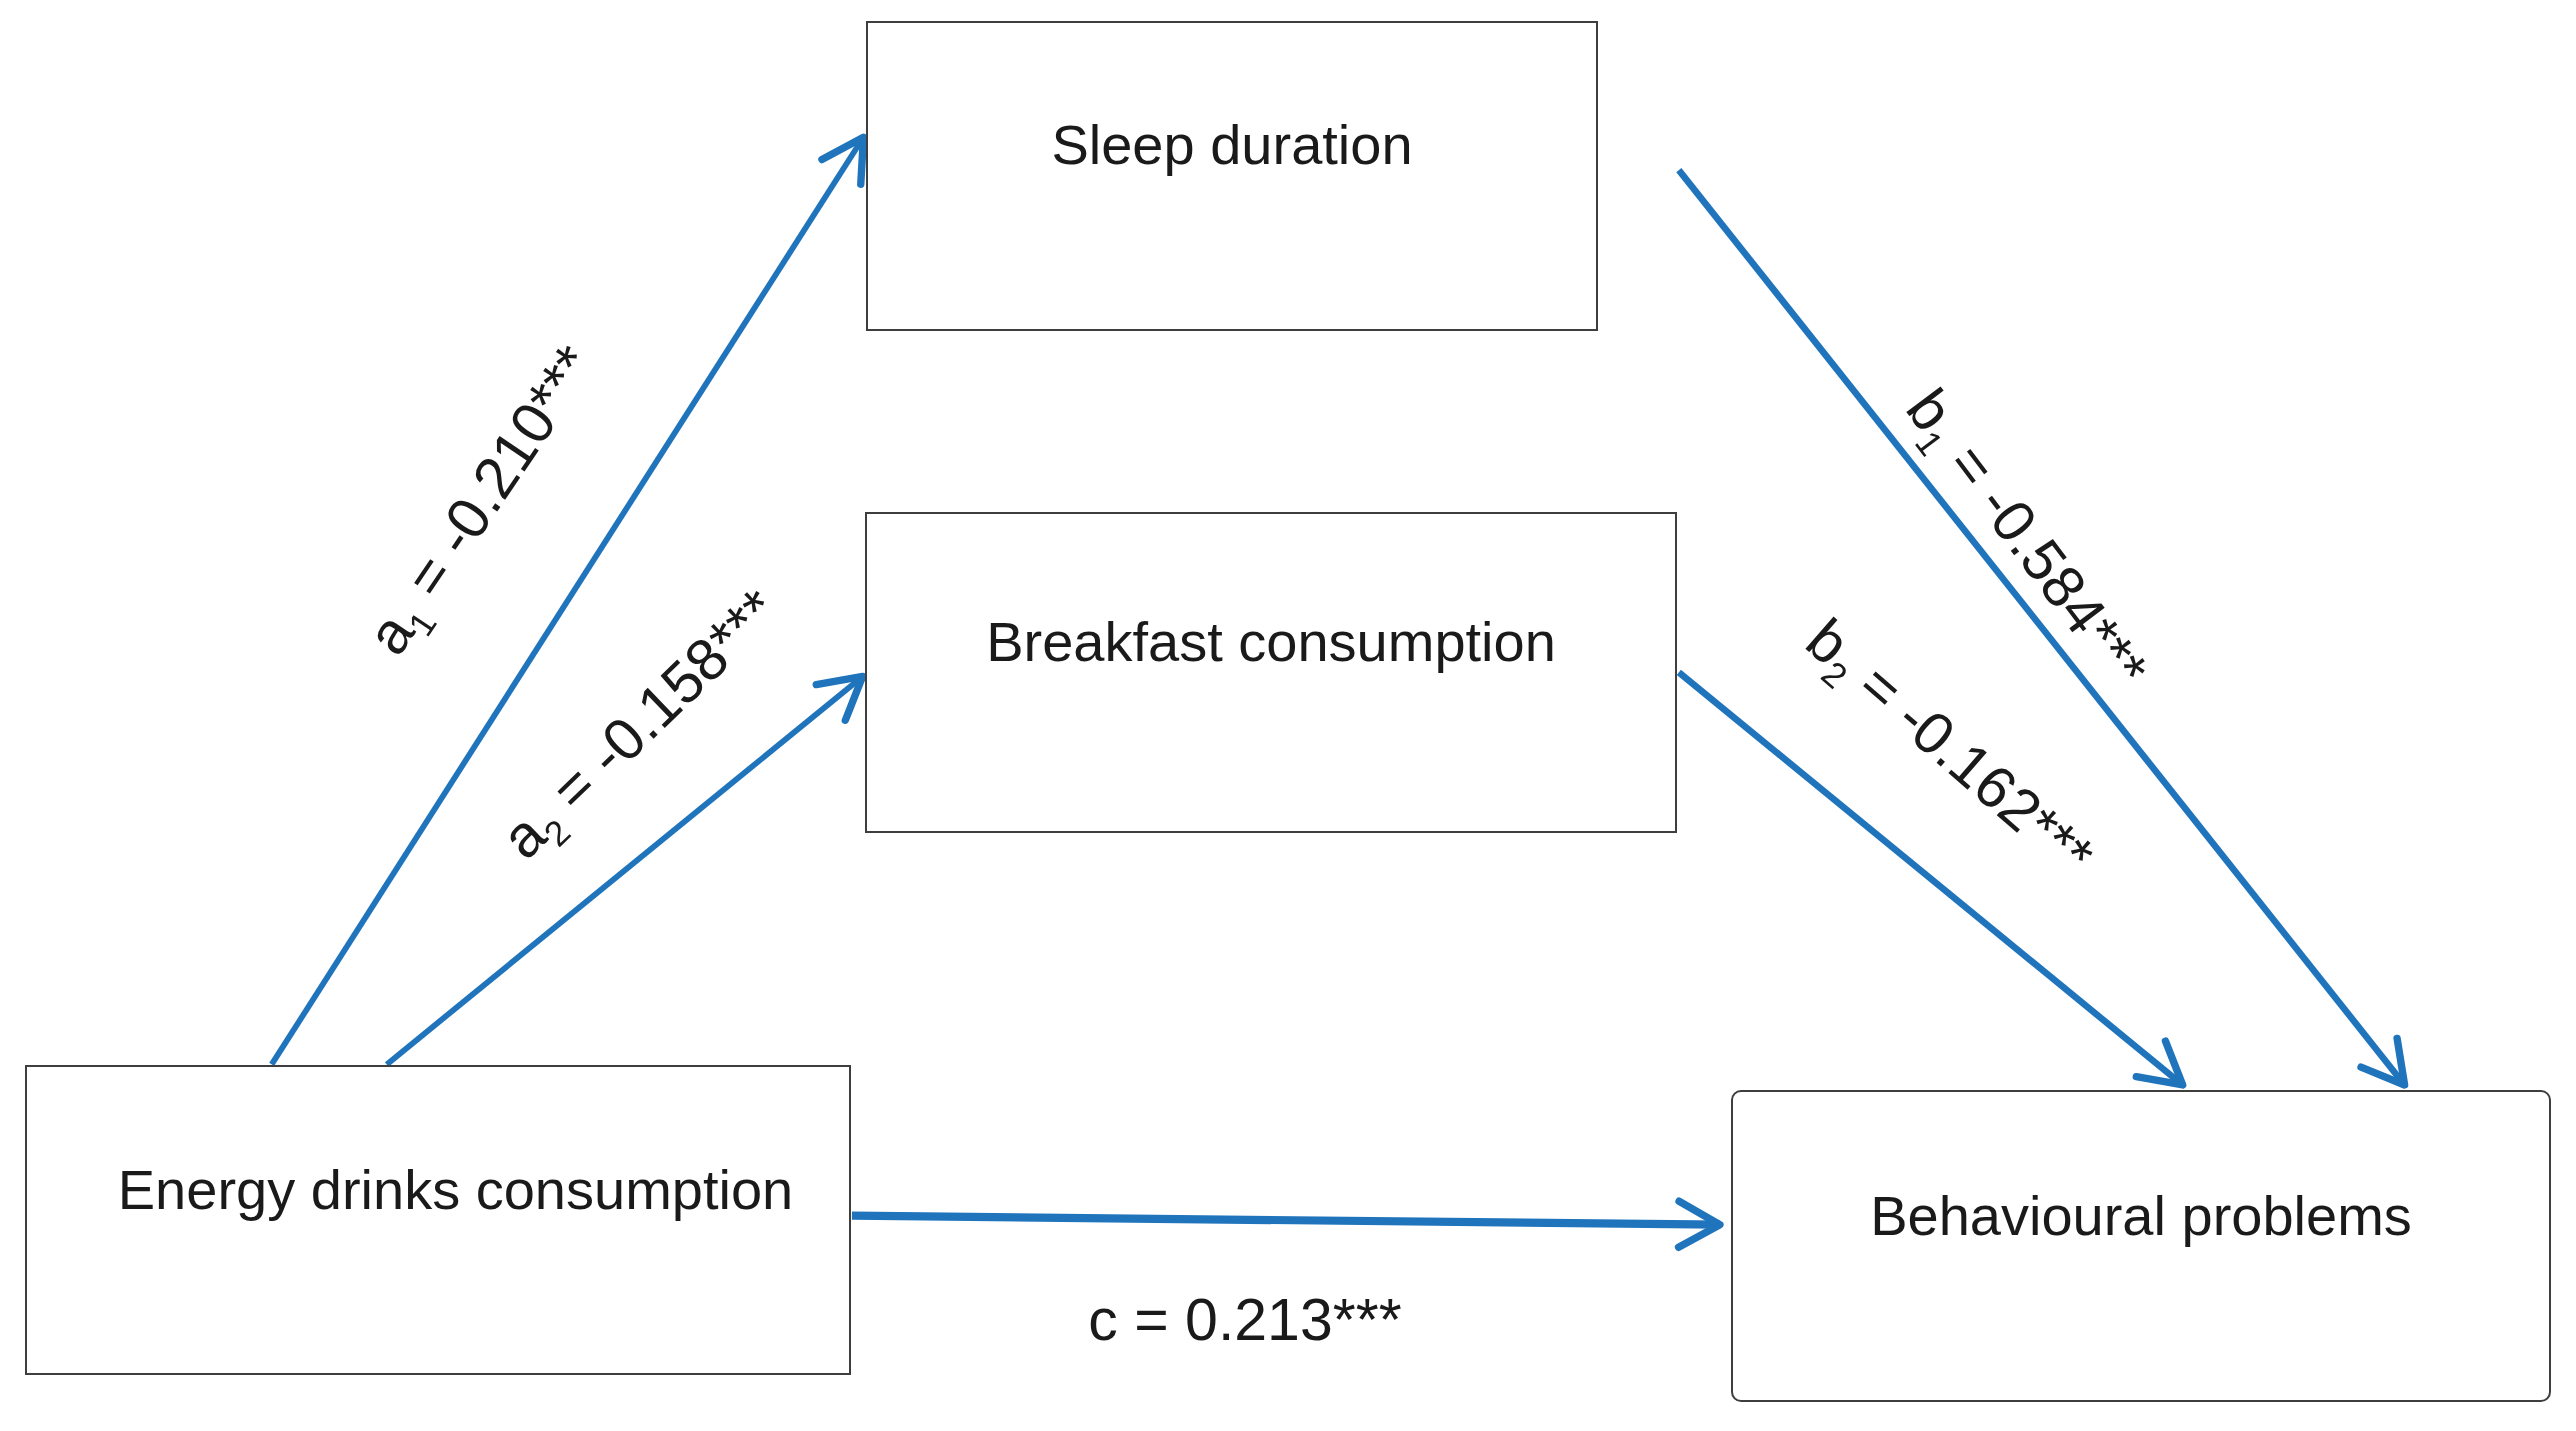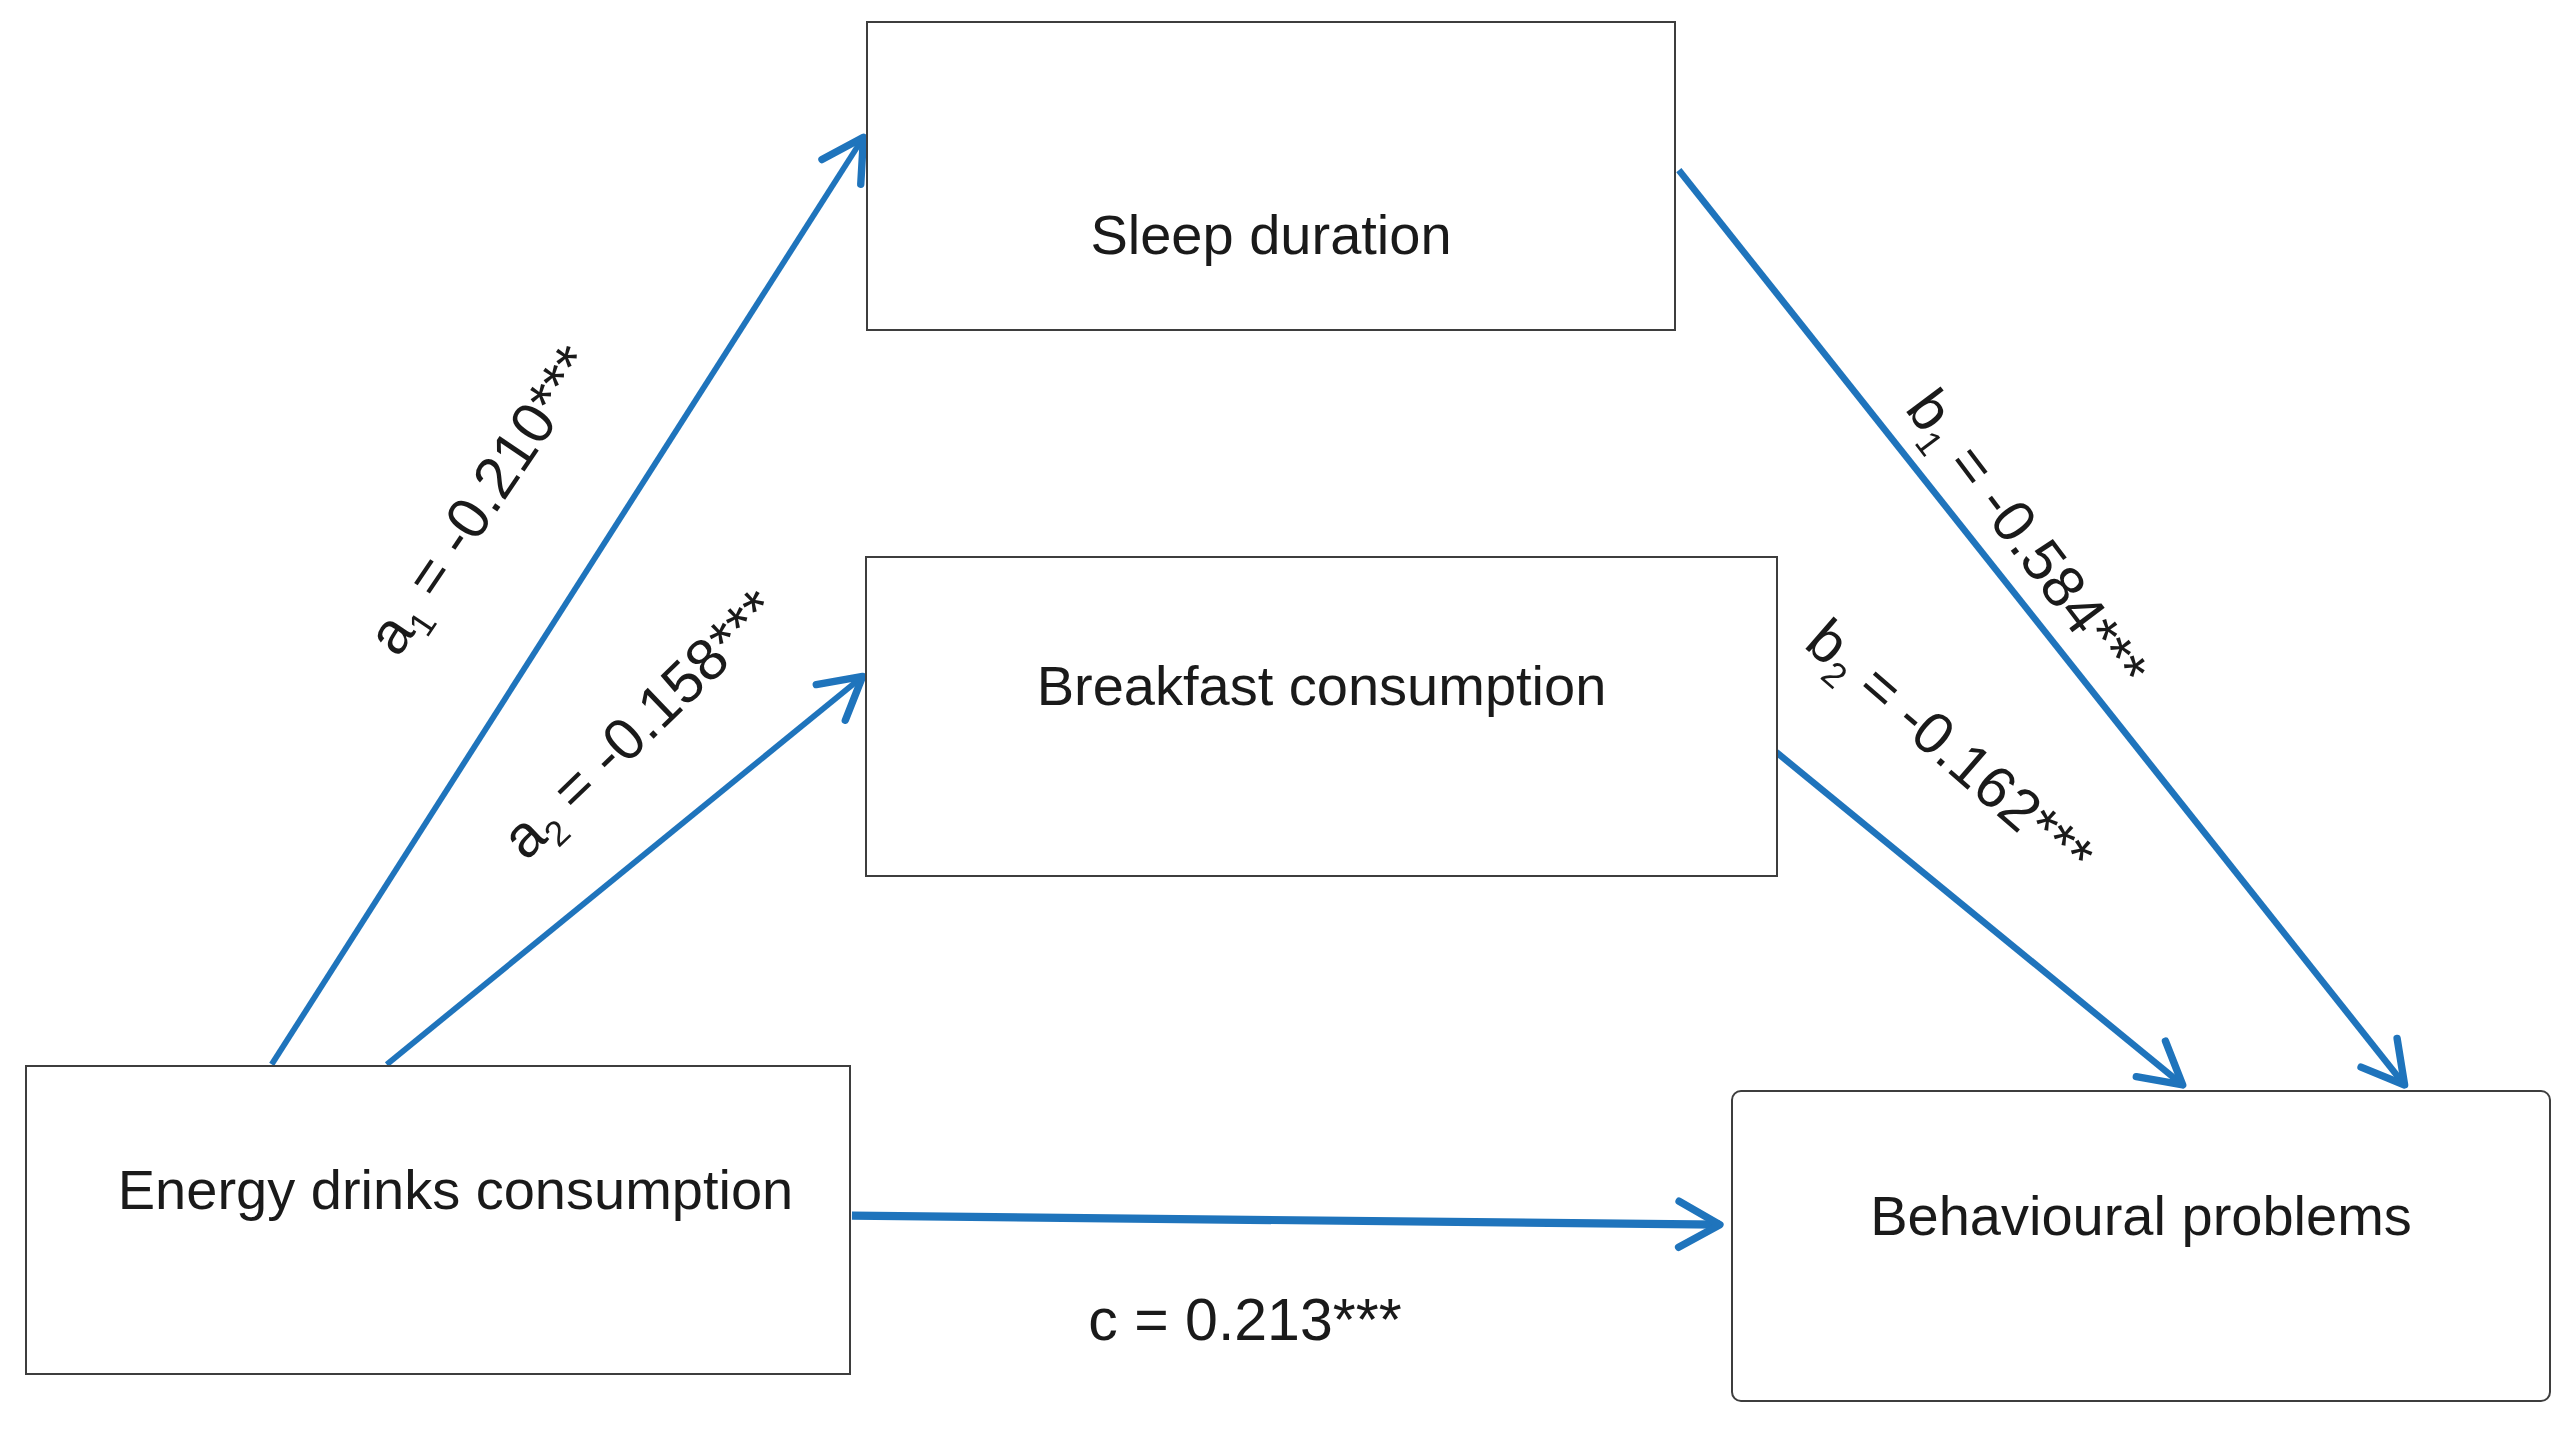--- a/index.html
+++ b/index.html
@@ -22,22 +22,22 @@
   .node{
     position:absolute;
     box-sizing:border-box;
     border:2.5px solid var(--border);
     background:var(--bg);
     display:flex;align-items:center;justify-content:center;
     font-size:56px;
     padding-bottom:62px; 
     text-align:center;
   }
-  #node-sleep     {left:866px; top:20.6px;   width:810px;  height:310px;align-items:flex-end;}
-  #node-breakfast {left:865px; top:512px;  width:913px;  height:321px;margin-top:44px;}
+  #node-sleep     {left:866px; top:20.6px;   width:732px;  height:310px;}
+  #node-breakfast {left:865px; top:512px;  width:812px;  height:321px;}
   #node-energy    {left:25px;   top:1065px; width:826px; height:310px;padding-left:35px;}
   #node-behaviour {left:1731px; top:1090px; width:820px;  height:312px;border-radius:10px;}
   .plabel{
     position:absolute;
     font-size:59px;
     white-space:nowrap;
     transform:translate(-50%,-50%);
   }
   .plabel sub{font-size:0.6em;line-height:0;}
   #label-a1      {left:481px;  top:500px;  transform:translate(-50%,-50%) rotate(-56deg);}

